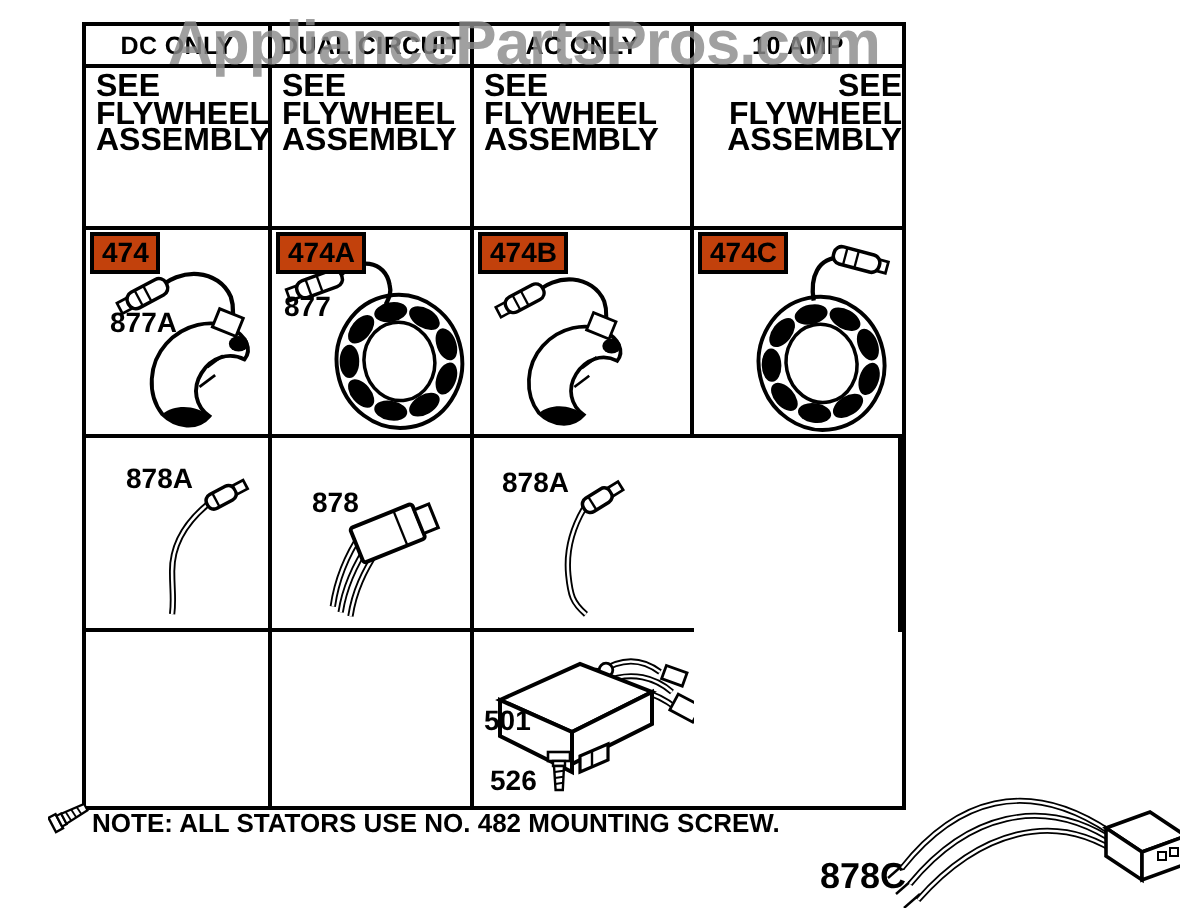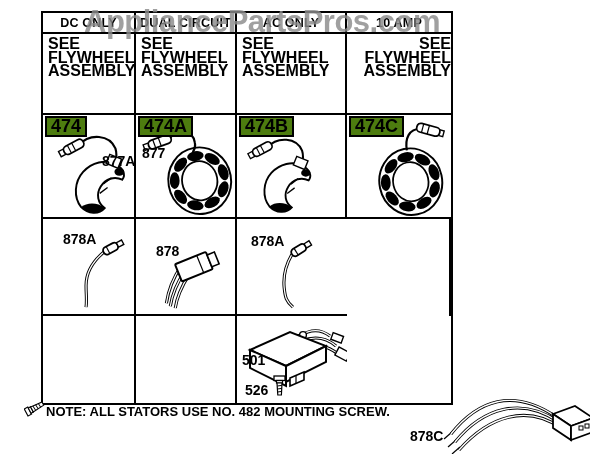--- a/index.html
+++ b/index.html
@@ -16,34 +16,34 @@
     grid-template-rows:21px 81px 104px 97px 87px;
   }
   .cell{border-right:2px solid #000;border-bottom:2px solid #000;position:relative;box-sizing:border-box;}
   .cell.last-col{border-right:none;text-align:right;}
   .cell.last-row{border-bottom:none;}
   .hdr{display:flex;align-items:center;justify-content:center;
        font-size:12.5px;font-weight:bold;letter-spacing:0.2px;white-space:nowrap;}
   .fly{font-size:16px;font-weight:bold;line-height:13.5px;
        padding:3px 0 0 5px;white-space:pre-line;}
   .tag{
-    position:absolute;left:2px;top:1px;border:2px solid #000;background:#4d7c0f;
-    font-size:18px;font-weight:bold;padding:0 4px;line-height:17px;z-index:3;
+    position:absolute;left:2px;top:1px;border:2px solid #000;background:#c2410c;
+    font-size:14px;font-weight:bold;padding:0 4px;line-height:17px;z-index:3;
   }
   .plabel{position:absolute;font-size:14px;font-weight:bold;z-index:3;}
   .art{position:absolute;left:0;top:0;width:100%;height:100%;}
   
   #watermark{
     position:absolute;left:84px;top:4px;z-index:10;pointer-events:none;
     font-size:31px;font-weight:bold;color:#8c8c8c;opacity:0.82;
     letter-spacing:-0.5px;white-space:nowrap;
   }
   #note-line{position:absolute;left:46px;top:404px;font-size:13px;font-weight:bold;white-space:nowrap;}
   #note-screw{position:absolute;left:24px;top:399px;}
-  #harness-label{position:absolute;left:410px;top:428px;font-size:14px;font-weight:bold;}
+  #harness-label{position:absolute;left:410px;top:428px;font-size:18px;font-weight:bold;}
   #harness-art{position:absolute;left:443px;top:382px;}
   svg{display:block;}
 </style>
 </head>
 <body>
 
 <div id="stage">
 
   <div id="watermark">AppliancePartsPros.com</div>
 
@@ -62,21 +62,21 @@
 ASSEMBLY</div>
     <div class="cell fly">SEE
 FLYWHEEL
 ASSEMBLY</div>
     <div class="cell fly last-col">SEE
 FLYWHEEL
 ASSEMBLY</div>
 
     <div class="cell">
       <span class="tag">474</span>
-      <span class="plabel" style="left:12px;top:38px;margin-left:47px;">877A</span>
+      <span class="plabel" style="left:12px;top:38px;">877A</span>
       <svg class="art" viewBox="0 0 93 104">
         <path d="M36,31 C48,18 68,20 74,34 C76,40 75,45 74,50" fill="none" stroke="#000" stroke-width="2.2"></path>
         <g transform="translate(34,31) rotate(-28)">
           <rect x="-19" y="-3" width="6" height="6" fill="#fff" stroke="#000" stroke-width="1.4"></rect>
           <rect x="-14" y="-4.5" width="22" height="9" rx="4" fill="#fff" stroke="#000" stroke-width="1.8"></rect>
           <line x1="-8" y1="-4.5" x2="-8" y2="4.5" stroke="#000" stroke-width="1.2"></line>
           <line x1="-3" y1="-4.5" x2="-3" y2="4.5" stroke="#000" stroke-width="1.2"></line>
         </g>
         <path d="M74,50 C82,54 85,61 81,66 C73,62 64,65 59,73 C54,81 56,90 63,95 C57,102 46,101 39,94 C31,84 32,68 41,58 C50,48 64,45 74,50 Z" fill="#fff" stroke="#000" stroke-width="2"></path>
         <rect x="66" y="42" width="13" height="10" transform="rotate(22 72 47)" fill="#fff" stroke="#000" stroke-width="1.5"></rect>

